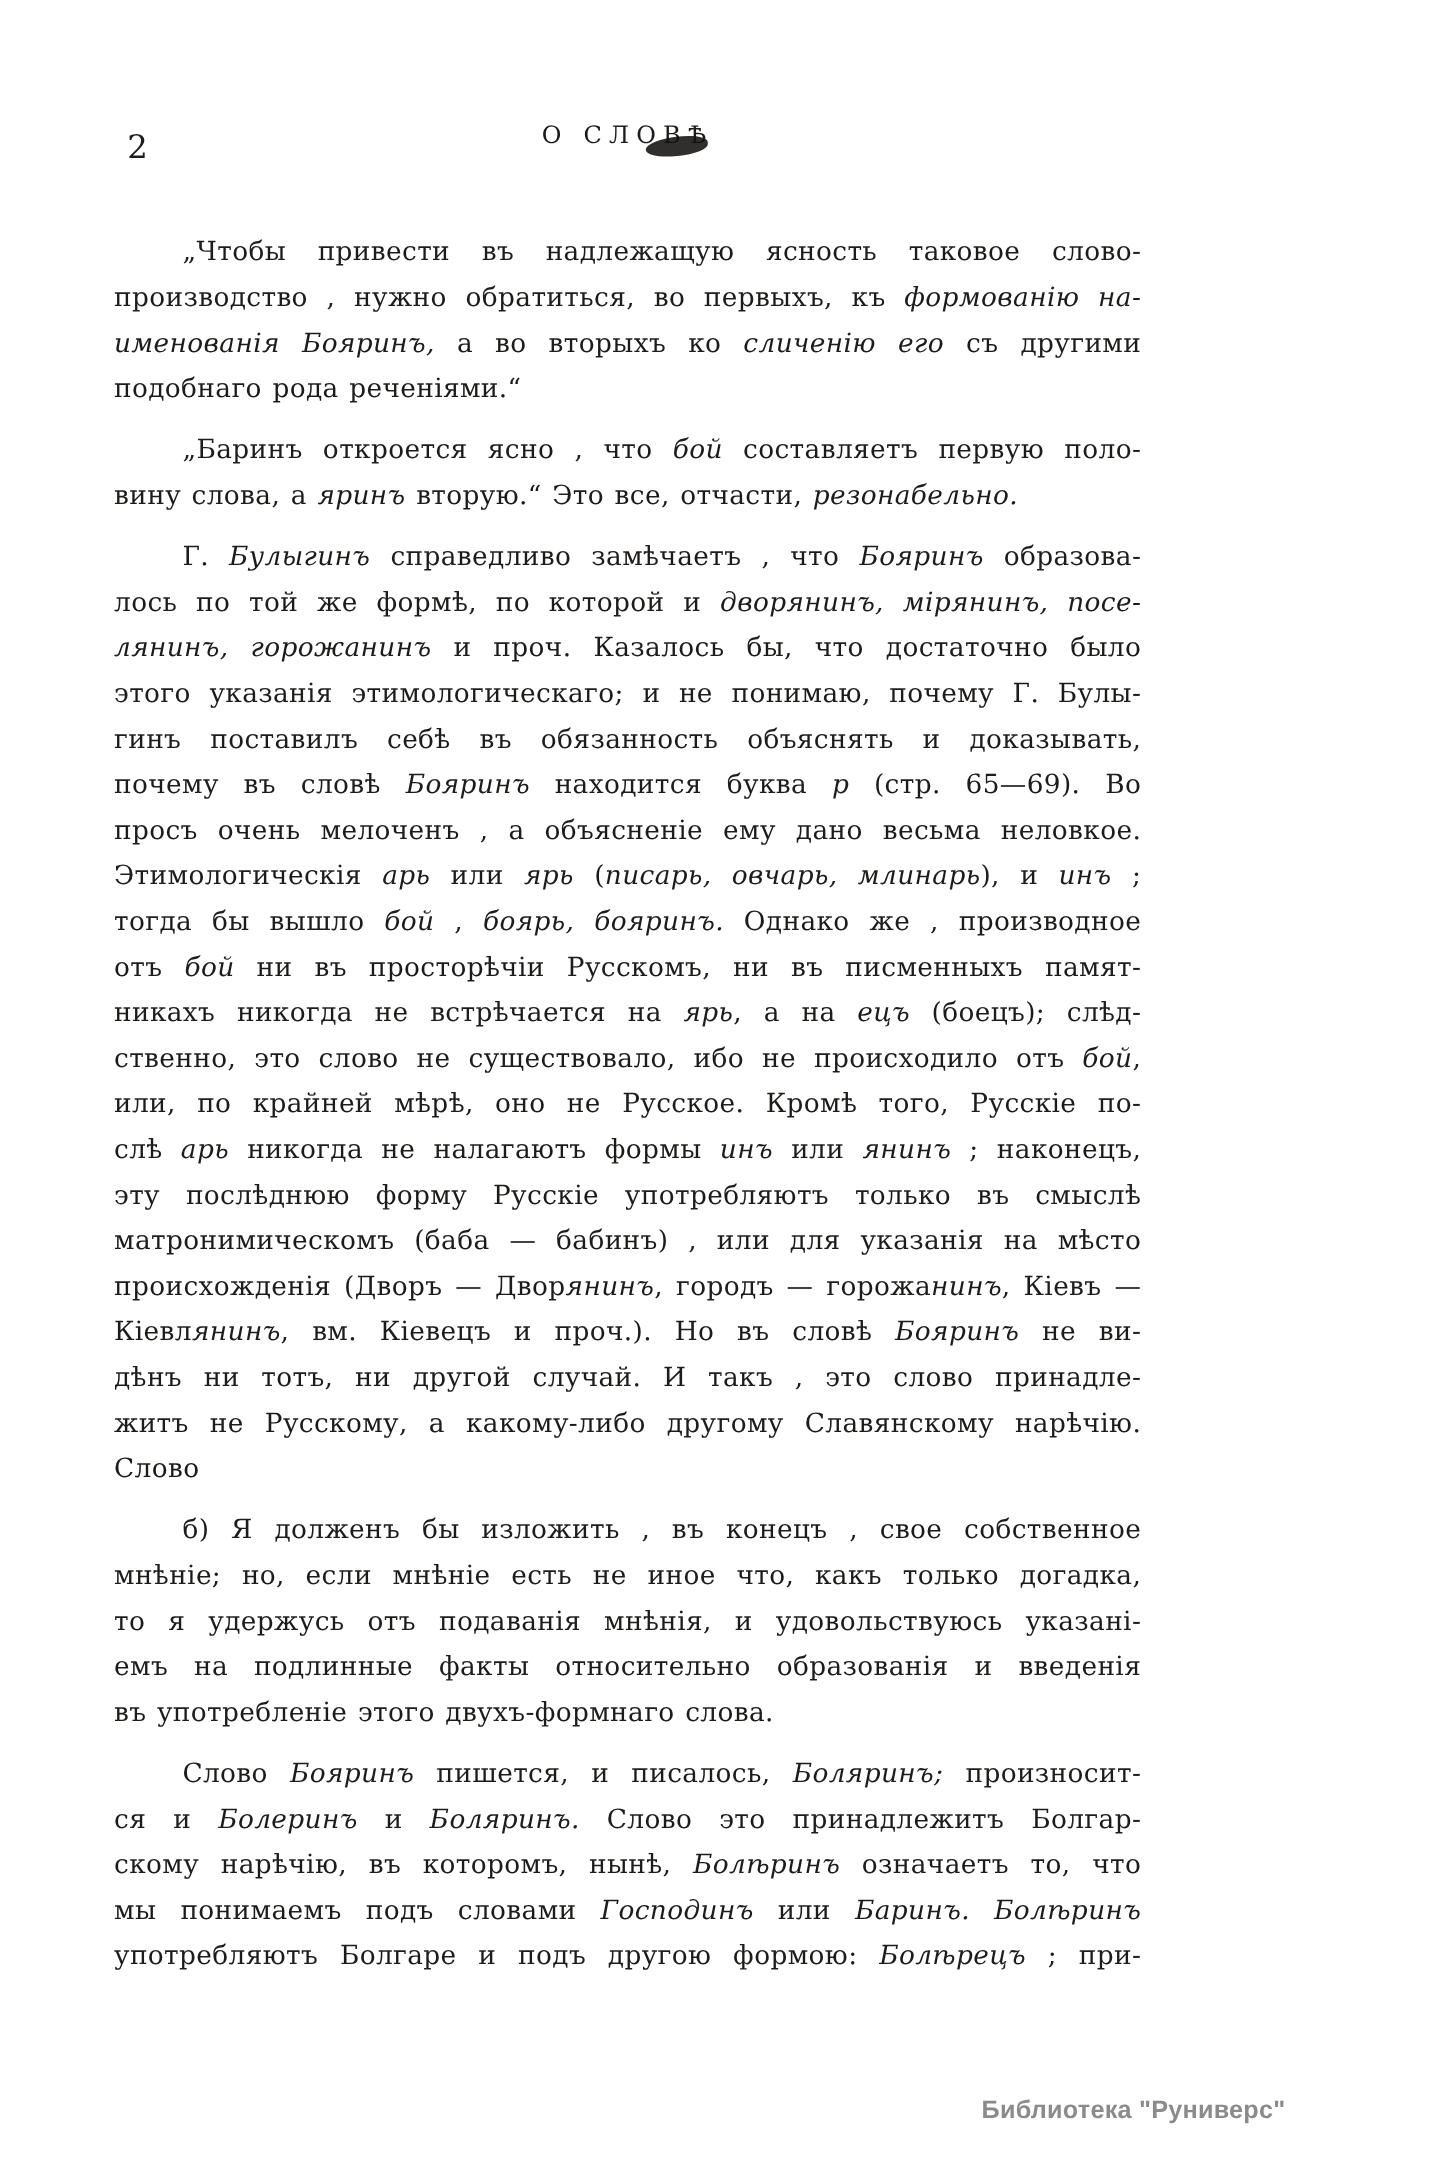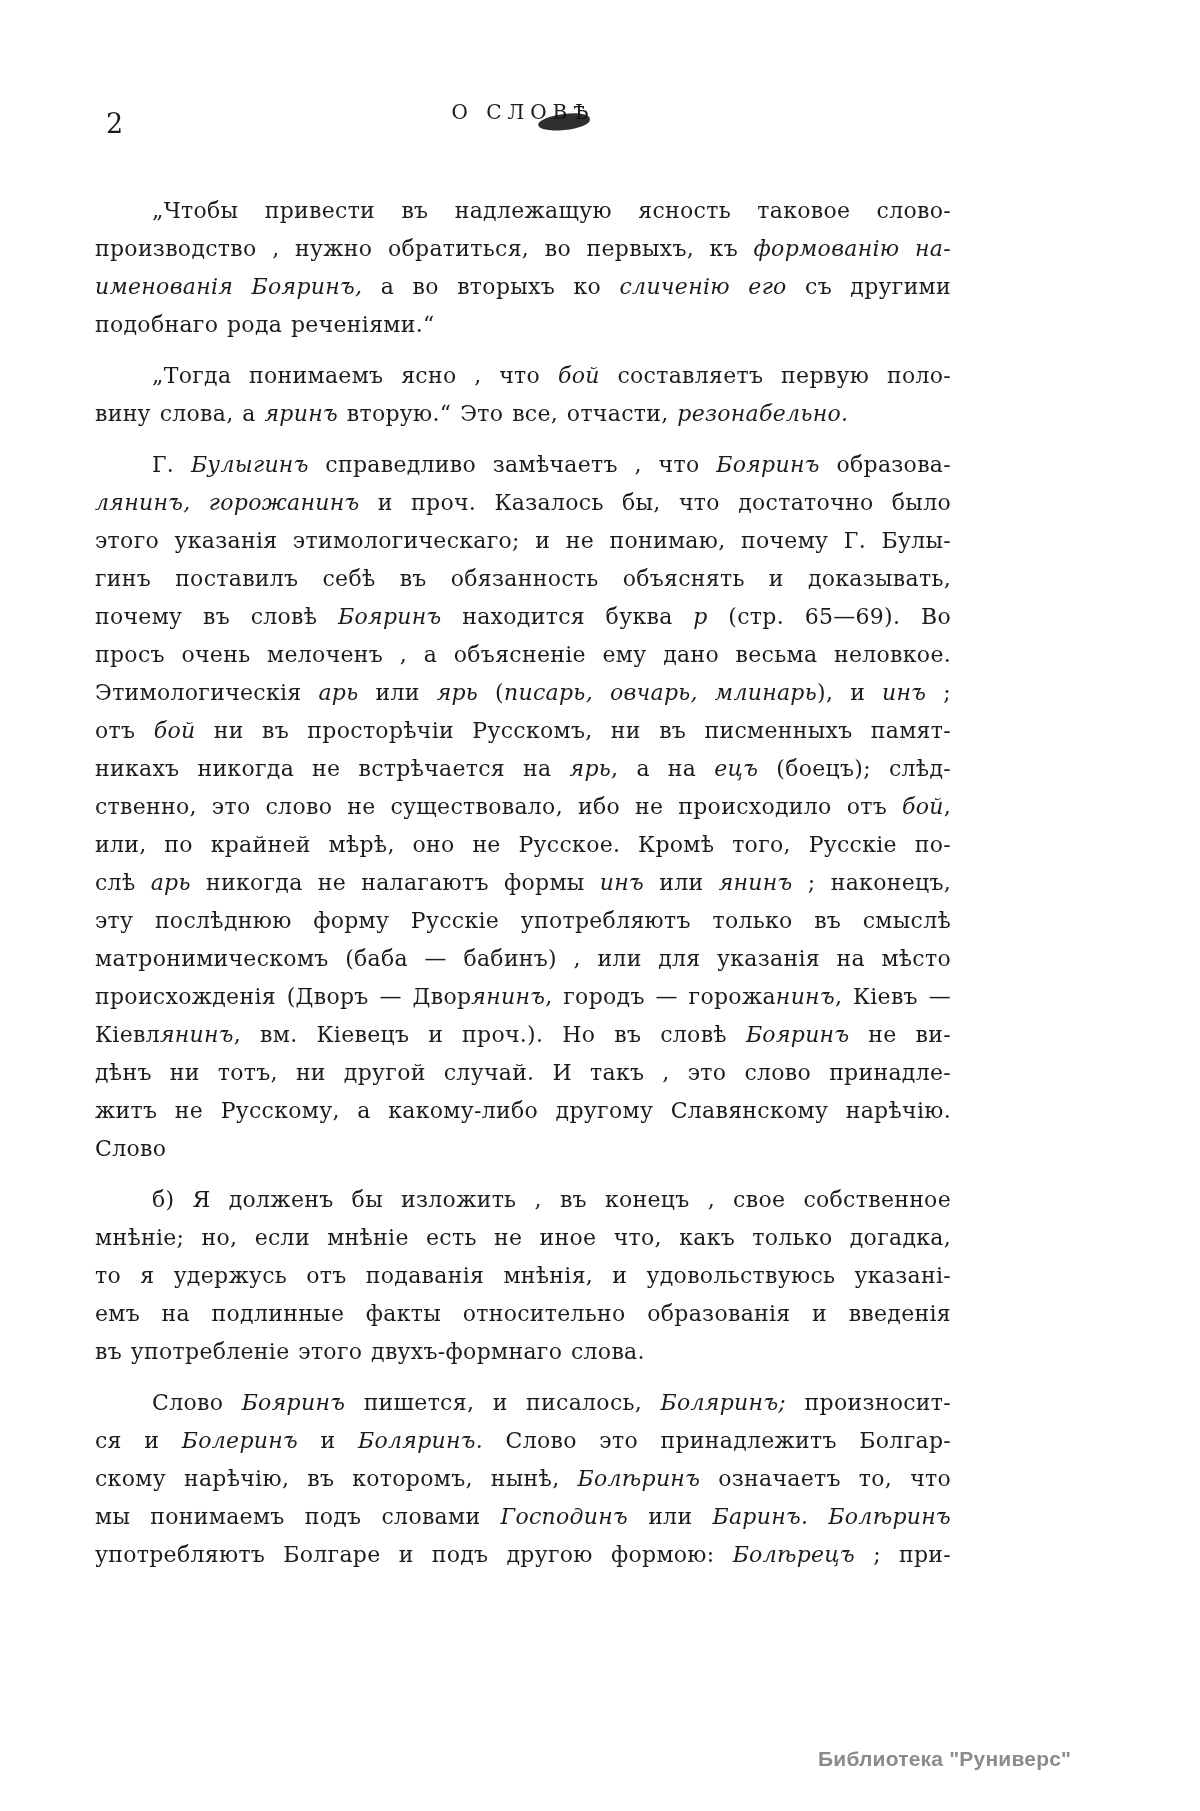--- a/index.html
+++ b/index.html
@@ -46,31 +46,33 @@
   <div class="running-title">О СЛОВѢ</div>
   <div class="ink-blot"></div>
   <div class="text-block">
       <div class="para">
         <div class="line indent"><span class="rm">„Чтобы привести въ надлежащую ясность таковое слово-</span></div>
         <div class="line"><span class="rm">производство , нужно обратиться, во первыхъ, къ </span><span class="it">формованію на-</span></div>
         <div class="line"><span class="it">именованія Бояринъ,</span><span class="rm"> а во вторыхъ ко </span><span class="it">сличенію его</span><span class="rm"> съ другими</span></div>
         <div class="line nojust"><span class="rm">подобнаго рода реченіями.“</span></div>
       </div>
       <div class="para">
-        <div class="line indent"><span class="rm">„Тогда понимаемъ ясно , что </span><span class="it">бой</span><span class="rm"> составляетъ первую поло-</span></div>
+        <div class="line indent"><span class="rm">„Баринъ откроется ясно , что </span><span class="it">бой</span><span class="rm"> составляетъ первую поло-</span></div>
         <div class="line nojust"><span class="rm">вину слова, а </span><span class="it">яринъ</span><span class="rm"> вторую.“ Это все, отчасти, </span><span class="it">резонабельно.</span></div>
       </div>
       <div class="para">
         <div class="line indent"><span class="rm">Г. </span><span class="it">Булыгинъ</span><span class="rm"> справедливо замѣчаетъ , что </span><span class="it">Бояринъ</span><span class="rm"> образова-</span></div>
+        <div class="line"><span class="rm">лось по той же формѣ, по которой и </span><span class="it">дворянинъ, мірянинъ, посе-</span></div>
         <div class="line"><span class="it">лянинъ, горожанинъ</span><span class="rm"> и проч. Казалось бы, что достаточно было</span></div>
         <div class="line"><span class="rm">этого указанія этимологическаго; и не понимаю, почему Г. Булы-</span></div>
         <div class="line"><span class="rm">гинъ поставилъ себѣ въ обязанность объяснять и доказывать,</span></div>
         <div class="line"><span class="rm">почему въ словѣ </span><span class="it">Бояринъ</span><span class="rm"> находится буква </span><span class="it">р</span><span class="rm"> (стр. 65—69). Во</span></div>
         <div class="line"><span class="rm">просъ очень мелоченъ , а объясненіе ему дано весьма неловкое.</span></div>
         <div class="line"><span class="rm">Этимологическія </span><span class="it">арь</span><span class="rm"> или </span><span class="it">ярь</span><span class="rm"> (</span><span class="it">писарь, овчарь, млинарь</span><span class="rm">), и </span><span class="it">инъ</span><span class="rm"> ;</span></div>
+        <div class="line"><span class="rm">тогда бы вышло </span><span class="it">бой</span><span class="rm"> , </span><span class="it">боярь, бояринъ.</span><span class="rm"> Однако же , производное</span></div>
         <div class="line"><span class="rm">отъ </span><span class="it">бой</span><span class="rm"> ни въ просторѣчіи Русскомъ, ни въ писменныхъ памят-</span></div>
         <div class="line"><span class="rm">никахъ никогда не встрѣчается на </span><span class="it">ярь</span><span class="rm">, а на </span><span class="it">ецъ</span><span class="rm"> (боецъ); слѣд-</span></div>
         <div class="line"><span class="rm">ственно, это слово не существовало, ибо не происходило отъ </span><span class="it">бой</span><span class="rm">,</span></div>
         <div class="line"><span class="rm">или, по крайней мѣрѣ, оно не Русское. Кромѣ того, Русскіе по-</span></div>
         <div class="line"><span class="rm">слѣ </span><span class="it">арь</span><span class="rm"> никогда не налагаютъ формы </span><span class="it">инъ</span><span class="rm"> или </span><span class="it">янинъ</span><span class="rm"> ; наконецъ,</span></div>
         <div class="line"><span class="rm">эту послѣднюю форму Русскіе употребляютъ только въ смыслѣ</span></div>
         <div class="line"><span class="rm">матронимическомъ (баба — бабинъ) , или для указанія на мѣсто</span></div>
         <div class="line"><span class="rm">происхожденія (Дворъ — Двор</span><span class="it">янинъ</span><span class="rm">, городъ — горожа</span><span class="it">нинъ</span><span class="rm">, Кіевъ —</span></div>
         <div class="line"><span class="rm">Кіевл</span><span class="it">янинъ</span><span class="rm">, вм. Кіевецъ и проч.). Но въ словѣ </span><span class="it">Бояринъ</span><span class="rm"> не ви-</span></div>
         <div class="line"><span class="rm">дѣнъ ни тотъ, ни другой случай. И такъ , это слово принадле-</span></div>

